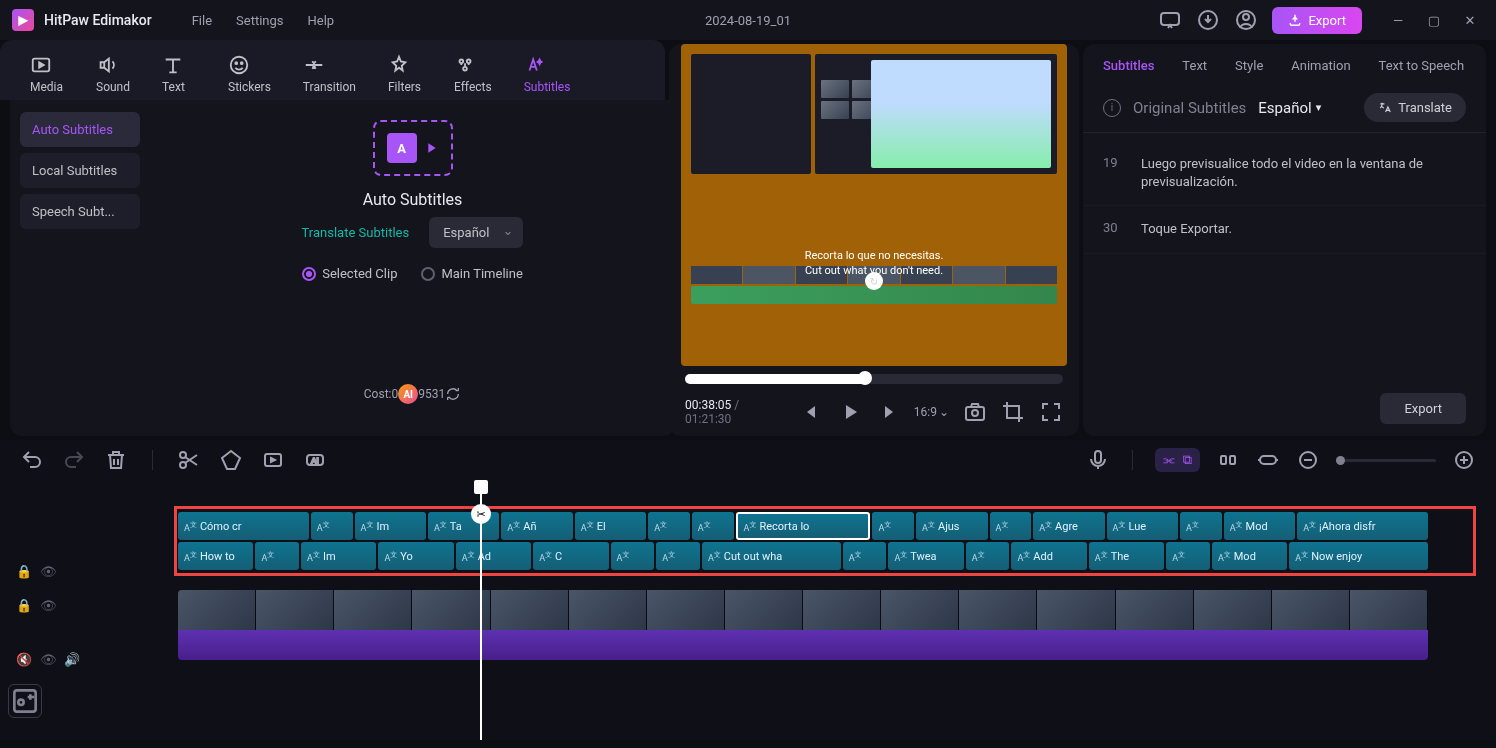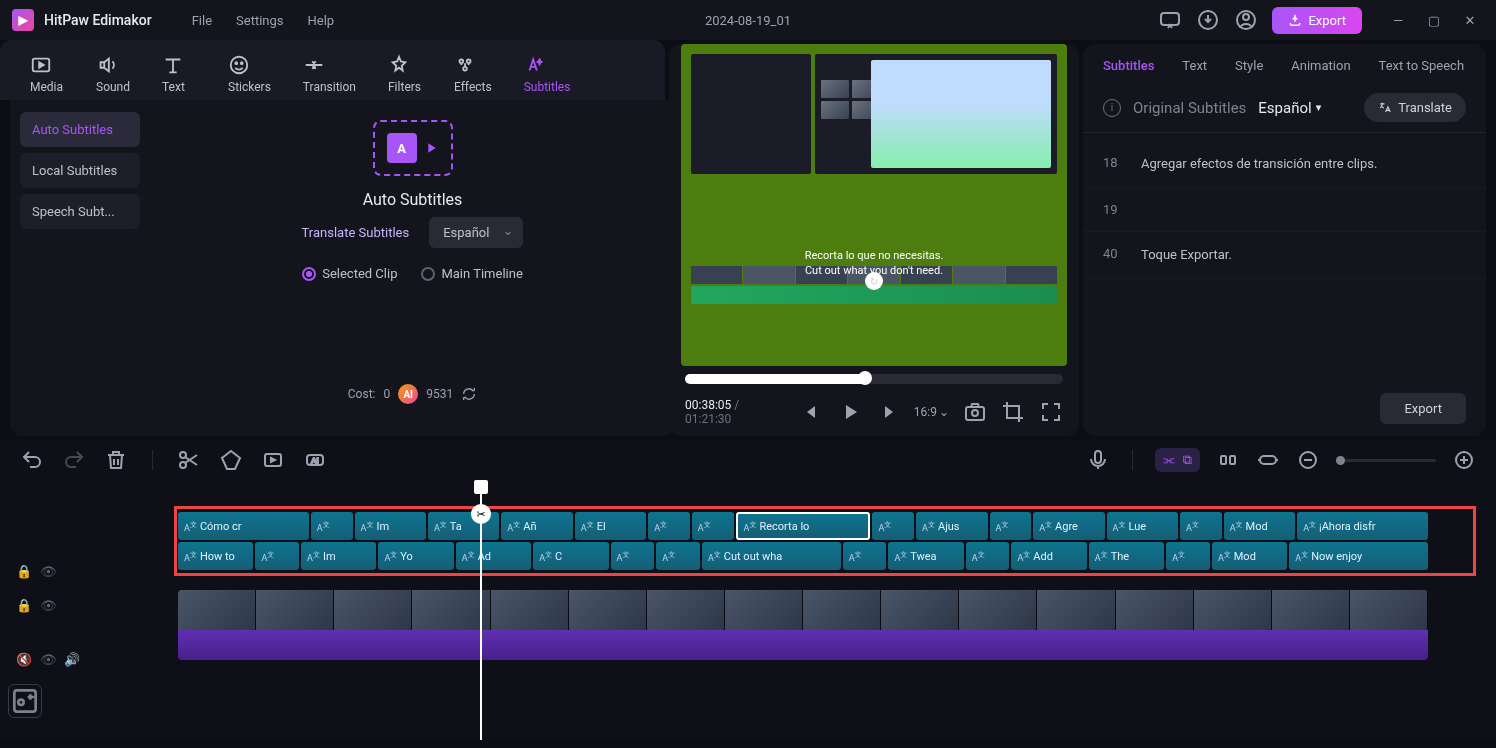--- a/index.html
+++ b/index.html
@@ -24,34 +24,34 @@
 .sub-sidebar{width:140px;padding:12px 10px;display:flex;flex-direction:column;gap:6px}
 .sub-item{padding:10px 12px;border-radius:6px;background:#1e1e2a;color:#c0c0c8;font-size:13px;cursor:pointer;white-space:nowrap;overflow:hidden;text-overflow:ellipsis}
 .sub-item.active{background:#2a2a3a;color:#a855f7}
 .sub-content{flex:1;padding:20px;display:flex;flex-direction:column;align-items:center}
 .sub-icon-box{width:80px;height:56px;border:2px dashed #a855f7;border-radius:8px;display:flex;align-items:center;justify-content:center;margin-bottom:14px;position:relative}
 .sub-icon-a{width:30px;height:30px;background:#a855f7;border-radius:4px;color:#fff;display:flex;align-items:center;justify-content:center;font-weight:bold;margin-right:6px}
 .sub-icon-play{width:16px;height:16px;color:#a855f7}
 .sub-heading{font-size:16px;color:#e8e8f0;margin-bottom:8px}
 .sub-desc{font-size:12px;color:#707080;text-align:center;line-height:1.5;margin-bottom:20px}
 .translate-row{display:flex;align-items:center;gap:20px;margin-bottom:18px}
-.translate-label{font-size:13px;color:#c4b5fd}
+.translate-label{font-size:13px;color:#14b8a6}
 .lang-select{background:#2a2a36;padding:8px 34px 8px 14px;border-radius:6px;color:#c0c0c8;font-size:13px;cursor:pointer;position:relative}
 .lang-select::after{content:"⌄";position:absolute;right:10px;top:6px;color:#808090}
 .radio-row{display:flex;gap:24px;margin-bottom:20px}
 .radio-opt{display:flex;align-items:center;gap:6px;font-size:13px;color:#c0c0c8;cursor:pointer}
 .radio-dot{width:14px;height:14px;border-radius:50%;border:2px solid #606070}
 .radio-dot.sel{border-color:#a855f7;background:radial-gradient(circle,#a855f7 40%,transparent 45%)}
 .auto-sub-btn{background:linear-gradient(90deg,#a855f7,#d946ef);padding:10px 22px;border-radius:6px;color:#fff;font-size:13px;cursor:pointer}
-.cost-row{display:flex;align-items:center;gap:8px;margin-top:auto;padding:12px 0;color:#a0a0b0;font-size:12px}
+.cost-row{display:flex;align-items:center;margin-top:auto;padding:12px 0;color:#a0a0b0;font-size:12px}
 .cost-badge{width:20px;height:20px;border-radius:50%;background:linear-gradient(135deg,#f59e0b,#ec4899);display:flex;align-items:center;justify-content:center;font-size:10px;color:#fff;font-weight:bold}
 .refresh-icon{width:16px;height:16px;cursor:pointer}
 .player-panel{width:410px;background:#14141c;border-radius:12px;margin:4px;display:flex;flex-direction:column}
 .player-header{padding:14px 18px;font-size:13px;color:#a0a0b0}
-.player-preview{flex:1;margin:0 12px;background:#4d7c0f;border-radius:4px;position:relative;overflow:hidden}
+.player-preview{flex:1;margin:0 12px;background:#a16207;border-radius:4px;position:relative;overflow:hidden}
 .preview-clips{position:absolute;bottom:44px;left:10px;right:10px;height:56px;display:flex;flex-direction:column;gap:2px}
 .preview-green{height:18px;background:linear-gradient(90deg,#10b981,#059669);opacity:.7;border-radius:2px}
 .subtitle-overlay{position:absolute;bottom:88px;left:50%;transform:translateX(-50%);text-align:center;font-size:11px;color:#fff;line-height:1.3}
 .player-timebar{height:10px;margin:8px 16px;background:#2a2a36;border-radius:5px;position:relative}
 .player-timebar-fill{width:48%;height:100%;background:#fff;border-radius:5px;position:relative}
 .player-timebar-fill::after{content:"";position:absolute;right:-6px;top:-3px;width:14px;height:14px;background:#fff;border-radius:50%}
 .player-controls{display:flex;align-items:center;padding:6px 16px 10px;gap:12px}
 .time-display{font-size:12px;color:#e8e8f0}
 .time-display .dur{color:#707080}
 .player-btns{margin-left:auto;display:flex;gap:14px;align-items:center}
@@ -366,28 +366,25 @@
         </div>
       <div class="translate-btn">
         <svg width="14" height="14" viewBox="0 0 24 24" fill="none" stroke="currentColor" stroke-width="2">
             <path d="M4 5h7M7 3v2c0 4-3 7-3 7m2-4s1 3 4 4M13 19l4-9 4 9m-7-3h6"></path>
           </svg>
         <span>Translate</span>
       </div>
     </div>
     <div class="subtitle-list">
       <div class="subtitle-row">
-          <div class="sub-num">18</div>
-          <div class="sub-text">Agregar efectos de transición entre clips.</div>
+          <div class="sub-num">19</div>
+          <div class="sub-text">Luego previsualice todo el video en la ventana de previsualización.</div>
         </div>
       <div class="subtitle-row">
-          <div class="sub-num">19</div>
-        </div>
-      <div class="subtitle-row">
-          <div class="sub-num">40</div>
+          <div class="sub-num">30</div>
           <div class="sub-text">Toque Exportar.</div>
         </div>
     </div>
     <div class="export-row">
       <div class="export-sub-btn">Export</div>
     </div>
   </div>
 </div>
 
 <div class="timeline-toolbar">

